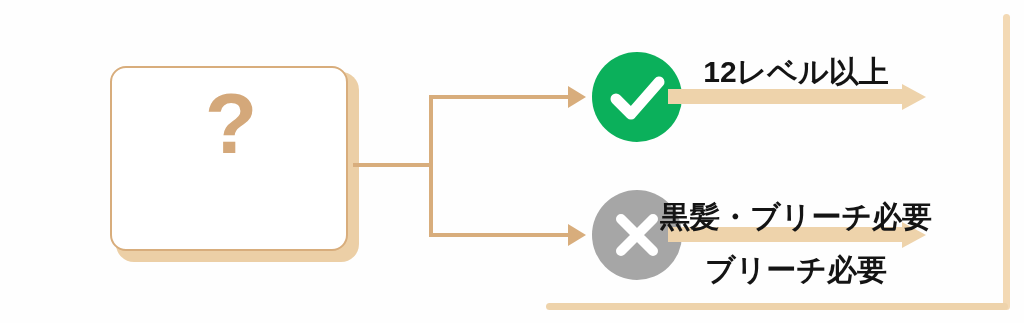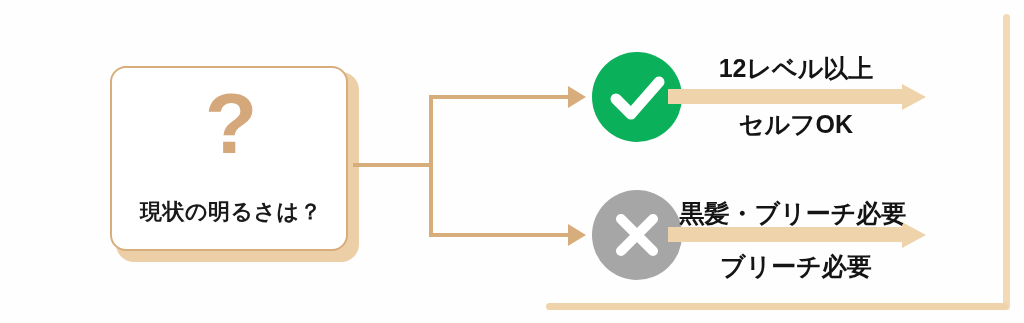--- a/index.html
+++ b/index.html
@@ -140,21 +140,21 @@
     border-top: 13px solid transparent;
     border-bottom: 13px solid transparent;
     border-left: 24px solid #eed3ab;
   }
 
   .cap-top, .cap-bottom {
     position: absolute;
     left: 668px;
     width: 256px;
     text-align: center;
-    font-size: 25px;
+    font-size: 30px;
     font-weight: bold;
     color: #141414;
     white-space: nowrap;
   }
   .cap-top    { top: 12px; }
   .cap-bottom { top: 68px; }
 
   
   .row.neg .cap-top    { top: 19px; left: 660px; width: 266px; }
   .row.neg .cap-bottom { top: 72px; }
@@ -163,40 +163,38 @@
 <body>
 
 <div id="stage">
 
   <div class="frame-bar-right"></div>
   <div class="frame-bar-bottom"></div>
 
   <div class="qbox-shadow"></div>
   <div class="qbox">
     <div class="qbox-mark">?</div>
-    <div class="qbox-label">現状の明るさは？</div>
   </div>
 
   <div class="conn conn-stub"></div>
   <div class="conn conn-vert"></div>
   <div class="conn conn-top"></div>
   <div class="conn conn-bottom"></div>
   <div class="arrowhead top"></div>
   <div class="arrowhead bottom"></div>
 
   <div class="row pos">
     <div class="badge ok">
       <svg width="90" height="90" viewBox="0 0 90 90" aria-hidden="true">
         <path d="M24 47 L39 62 L67 30" fill="none" stroke="#ffffff" stroke-width="11" stroke-linecap="round" stroke-linejoin="round"></path>
       </svg>
     </div>
     <div class="long-arrow"></div>
     <div class="long-arrow-head"></div>
     <div class="cap-top">12レベル以上</div>
-    <div class="cap-bottom">セルフOK</div>
   </div>
 
   <div class="row neg">
     <div class="badge ng">
       <svg width="90" height="90" viewBox="0 0 90 90" aria-hidden="true">
         <path d="M29 29 L61 61 M61 29 L29 61" fill="none" stroke="#ffffff" stroke-width="10" stroke-linecap="round"></path>
       </svg>
     </div>
     <div class="long-arrow"></div>
     <div class="long-arrow-head"></div>

